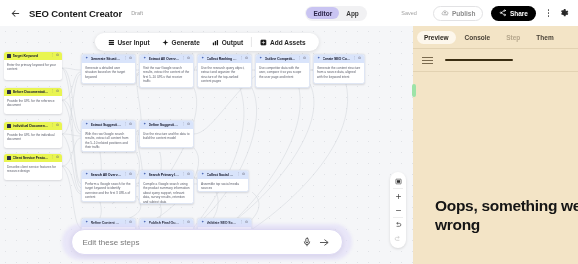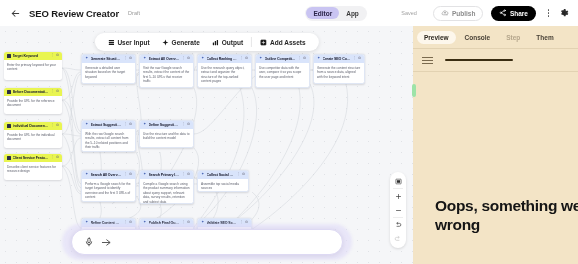--- a/index.html
+++ b/index.html
@@ -184,21 +184,21 @@
 
 <div id="app">
 
   <div class="header">
     <div class="back-btn">
       <svg width="11" height="11" viewBox="0 0 24 24" fill="none" stroke="#3c3c3c" stroke-width="2.2" stroke-linecap="round" stroke-linejoin="round">
           <path d="M19 12H5"></path>
           <path d="M11 18l-6-6 6-6"></path>
         </svg>
     </div>
-    <div class="doc-title">SEO Review Creator</div>
+    <div class="doc-title">SEO Content Creator</div>
     <div class="doc-state">Draft</div>
 
     <div class="hdr-spacer"></div>
 
     <div class="seg">
       <div class="seg-item active">Editor</div>
       <div class="seg-item">App</div>
     </div>
 
     <div class="saved-txt">Saved</div>
@@ -514,20 +514,21 @@
       <div class="ctrl-btn dim">
         <svg width="8" height="8" viewBox="0 0 24 24" fill="none" stroke="#c6c6c6" stroke-width="2" stroke-linecap="round" stroke-linejoin="round">
             <path d="M15 7H8a4.5 4.5 0 0 0 0 9h7"></path>
             <path d="M12.5 4.2L15.6 7l-3.1 2.8"></path>
           </svg>
       </div>
     </div>
 
     <div class="prompt-glow"></div>
     <div class="prompt">
+      <input class="prompt-input" type="text" placeholder="Edit these steps" style="">
       <div class="mic">
         <svg width="10" height="10" viewBox="0 0 24 24" fill="none" stroke="#2b2b2b" stroke-width="1.9" stroke-linecap="round">
             <rect x="9.2" y="2.6" width="5.6" height="11" rx="2.8"></rect>
             <path d="M5.6 11.6a6.4 6.4 0 0 0 12.8 0"></path>
             <path d="M12 18v3.2"></path>
           </svg>
       </div>
       <div class="send">
         <svg width="11" height="11" viewBox="0 0 24 24" fill="none" stroke="#2b2b2b" stroke-width="1.7" stroke-linecap="round" stroke-linejoin="round">
             <path d="M3 12h15"></path>

